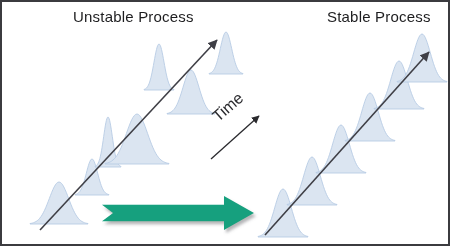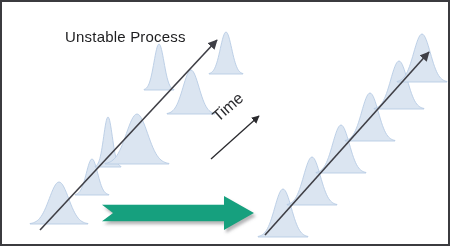--- a/index.html
+++ b/index.html
@@ -18,21 +18,21 @@
     font-family: "Liberation Sans", sans-serif;
   }
   .title {
     position: absolute;
     font-size: 15px;
     color: #1d1d1f;
     letter-spacing: 0.2px;
     white-space: nowrap;
     font-weight: 400;
   }
-  #title-unstable { left: 63px; top: 6px; margin-top: 20px; }
+  #title-unstable { left: 71px; top: 6px; }
   #title-stable   { left: 325px; top: 6px; }
 
   #svg-layer {
     position: absolute;
     left: 0; top: 0;
     width: 450px;
     height: 246px;
   }
 
   .time-label {
@@ -56,20 +56,21 @@
     letter-spacing: 0.2px;
   }
 </style>
 </head>
 <body>
 
 <div id="canvas">
 
   <div class="title" id="title-unstable">Unstable Process</div>
 
+  <div class="title" id="title-stable">Stable Process</div>
 
   <svg id="svg-layer" viewBox="0 0 450 246">
     <defs>
       <marker id="arrowhead" markerWidth="7" markerHeight="7" refX="5.5" refY="3" orient="auto" markerUnits="strokeWidth">
         <path d="M0,0 L6,3 L0,6 z" fill="#3f3f46"></path>
       </marker>
       <marker id="arrowhead-small" markerWidth="7" markerHeight="7" refX="5.5" refY="3" orient="auto" markerUnits="strokeWidth">
         <path d="M0,0 L6,3 L0,6 z" fill="#2a2a2e"></path>
       </marker>
       <filter id="soft-shadow" x="-20%" y="-20%" width="150%" height="160%">

